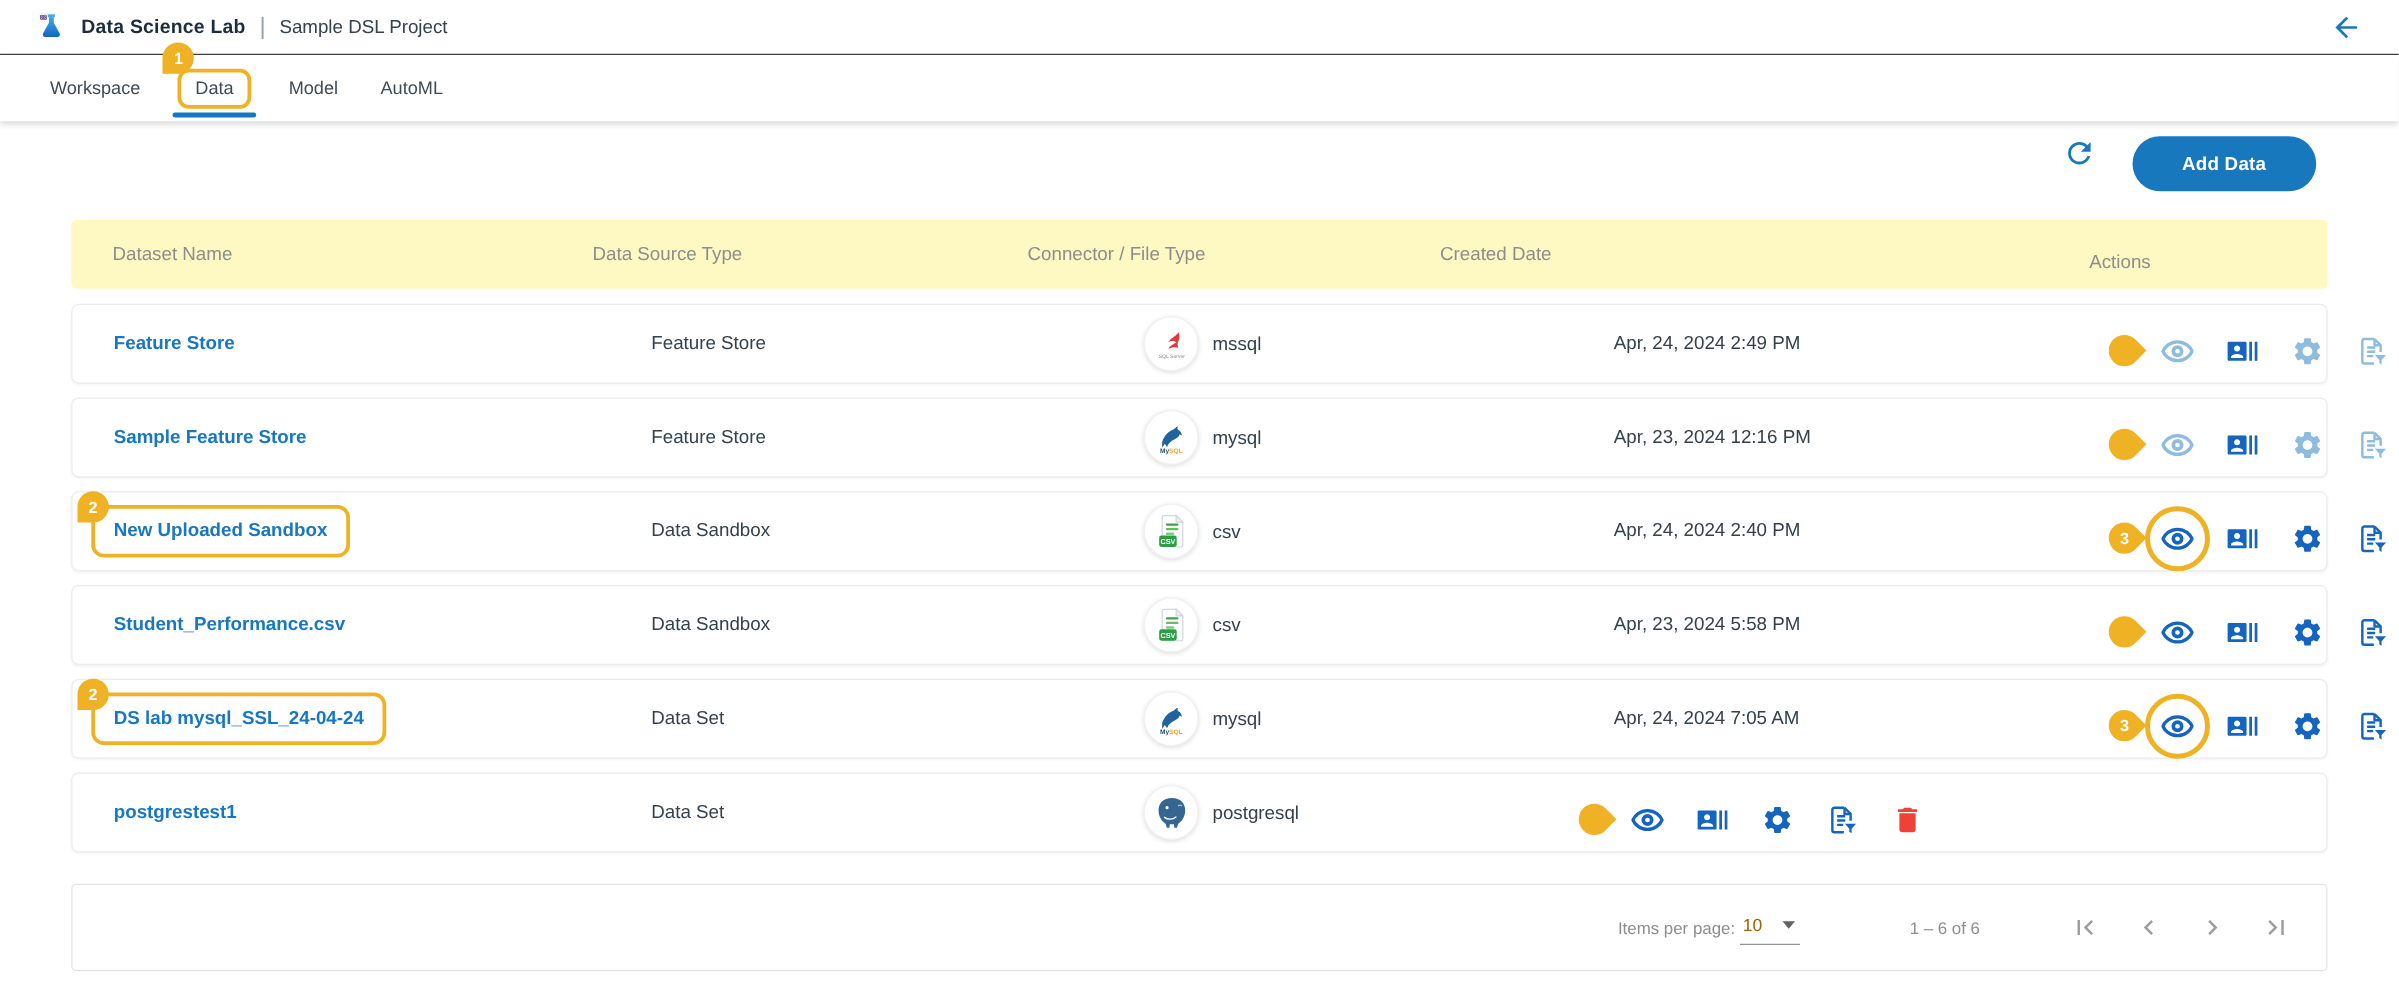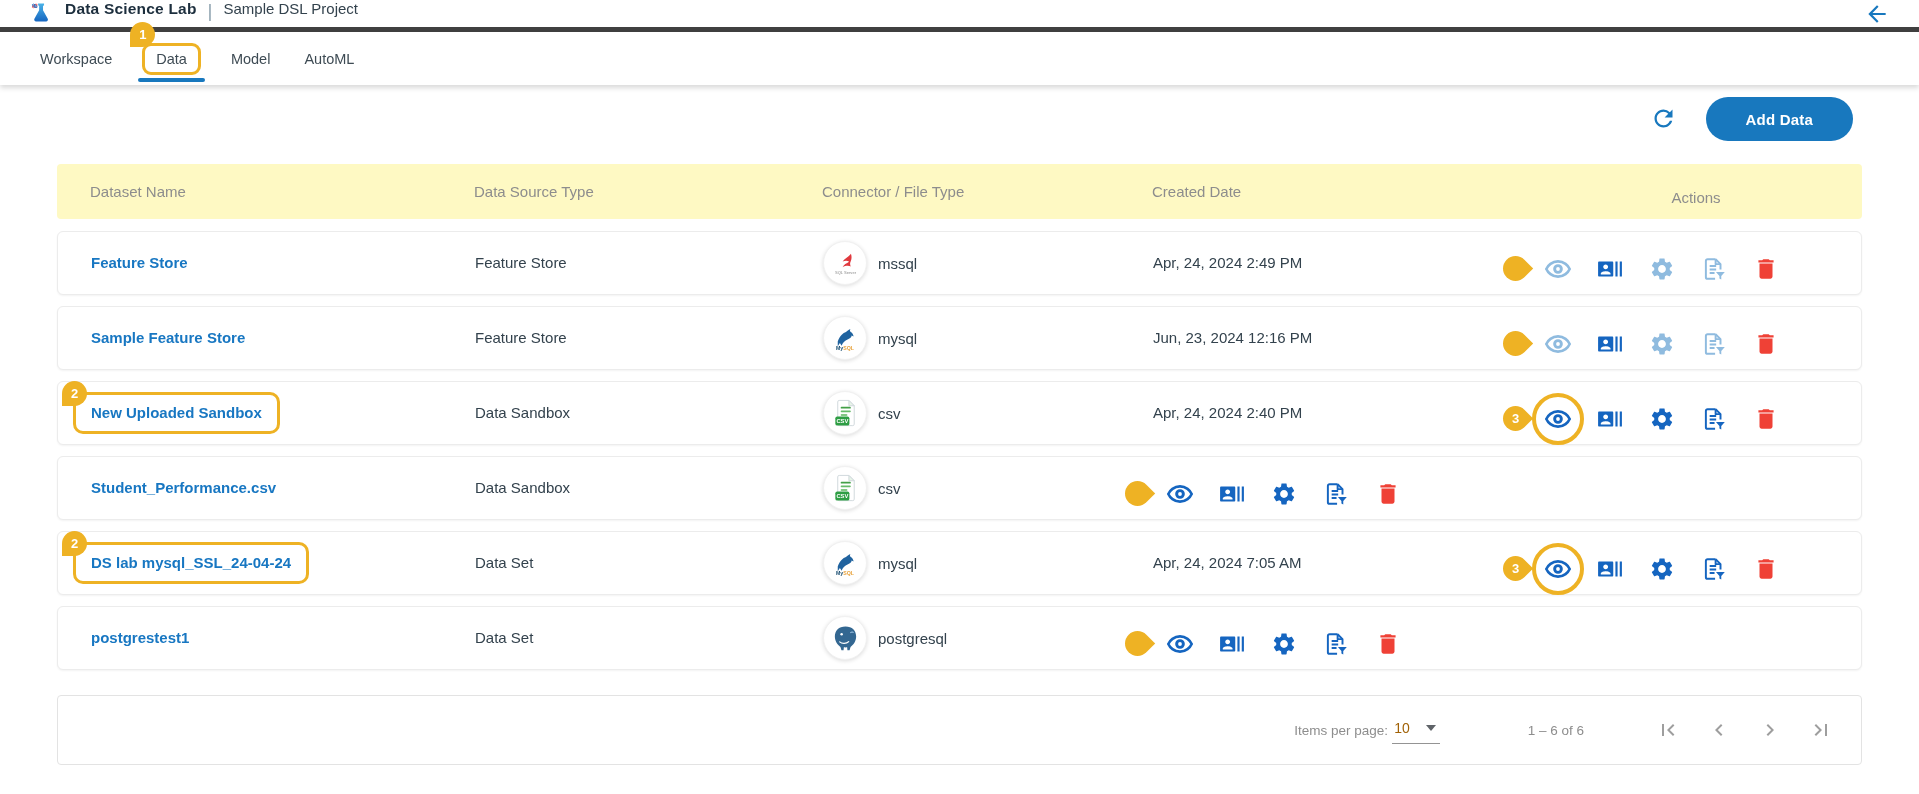--- a/index.html
+++ b/index.html
@@ -10,21 +10,21 @@
     --red:#ef4136;
     --txt:#37474f;
     --gray:#8d8d8d;
   }
   *{box-sizing:border-box;margin:0;padding:0;}
   body{
     width:1919px;height:794px;overflow:hidden;background:#fff;
     font-family:"Liberation Sans",sans-serif;color:var(--txt);
   }
   
-  .app-header{height:32px;display:flex;padding:0 28px;border-bottom:5px solid #404040;background:#fff;}
+  .app-header{height:44px;display:flex;align-items:center;padding:0 28px;border-bottom:1px solid #404040;background:#fff;}
   .app-header .logo{width:27px;height:27px;margin-right:10px;flex:0 0 auto;}
   .app-title{font-size:15.5px;font-weight:bold;color:#1c2e3d;letter-spacing:.2px;}
   .title-divider{color:#8fa3b0;font-size:19px;font-weight:300;margin:0 11px;}
   .project-name{font-size:15px;color:#33424d;}
   .back-btn{margin-left:auto;width:28px;height:28px;border:none;background:none;color:var(--blue);cursor:pointer;display:flex;align-items:center;justify-content:center;}
   .back-btn svg{width:26px;height:26px;}
   
   .tab-bar{height:53px;display:flex;align-items:center;padding:0 30px;gap:14px;background:#fff;position:relative;z-index:5;box-shadow:0 3px 5px rgba(0,0,0,.15);}
   .tab{position:relative;font-size:14.5px;color:#3e4b54;cursor:pointer;padding:0 6px;}
   .tab .tab-inner{display:inline-block;padding:8px 4px;}
@@ -38,34 +38,34 @@
   .badge-right{border-radius:50% 0 50% 50%;transform:rotate(45deg);}  
   .badge-right span{transform:rotate(-45deg);}
   .tab .badge-pin{top:-21px;left:-6px;}
   
   .content{padding:0 57px;}
   .toolbar{margin:12px 0 23px;height:44px;display:flex;align-items:center;}
   .search-wrap{position:relative;margin-left:13px;}
   .search-wrap svg{position:absolute;left:16px;top:10px;width:20px;height:20px;}
   .search-input{width:476px;height:40px;border:1px solid #c9c9c9;border-radius:20px;padding:0 16px 0 46px;font-size:15px;color:var(--txt);outline:none;font-family:inherit;}
   .search-input::placeholder{color:#9aa0a6;}
-  .toolbar-right{margin-left:auto;display:flex;align-items:center;gap:28px;margin-right:9px;}
+  .toolbar-right{margin-left:auto;display:flex;align-items:flex-start;gap:28px;margin-right:9px;}
   .refresh-btn{border:none;background:none;color:var(--blue);cursor:pointer;width:28px;height:28px;}
   .refresh-btn svg{width:27px;height:27px;}
   .add-data-btn{height:44px;padding:0 40px;border:none;border-radius:24px;background:var(--blue);color:#fff;font-size:15px;font-weight:bold;cursor:pointer;font-family:inherit;letter-spacing:.2px;}
   
   .thead{height:55px;background:#fef9c3;border-radius:4px;display:flex;align-items:center;color:#8d8d8d;font-size:15px;margin-bottom:12px;}
   .cell{flex:0 0 auto;}
   .c-name{width:417px;padding-left:33px;}
   .c-source{width:348px;}
   .c-conn{width:330px;display:flex;align-items:center;}
   .c-date{width:378px;}
   .c-actions{flex:1 1 auto;display:flex;align-items:center;gap:22px;padding-left:12px;margin-top:12px;}
   .thead .c-actions{display:block;text-align:center;padding-left:0;}
-  .row{height:64px;display:flex;align-items:center;background:#fff;border:1px solid #ececec;border-radius:6px;margin-bottom:11px;box-shadow:0 1px 2px rgba(0,0,0,.05);}
+  .row{height:64px;display:flex;align-items:center;background:#fff;border:1px solid #ececec;border-radius:6px;margin-bottom:11px;box-shadow:0 1px 2px rgba(0,0,0,.05);gap:46px;}
   .ds-link{color:#1877c2;font-size:15px;font-weight:bold;text-decoration:none;cursor:pointer;white-space:nowrap;}
   .src-text,.date-text,.conn-label{font-size:15px;color:#33424d;}
   .name-wrap{position:relative;display:inline-block;}
   .name-wrap.annotated{border:3px solid var(--orange);border-radius:10px;padding:9px 15px;margin:-12px 0 -12px -18px;}
   .name-wrap .badge{top:-14px;left:-14px;}
   .conn-circle{width:44px;height:44px;border-radius:50%;background:#fff;border:1px solid #f1f1f1;box-shadow:0 1px 4px rgba(0,0,0,.14);display:flex;align-items:center;justify-content:center;margin-right:11px;flex:0 0 auto;}
   .conn-circle svg{width:31px;height:31px;}
   .act{position:relative;width:30px;height:30px;border:none;background:none;padding:0;display:flex;align-items:center;justify-content:center;color:var(--icon-blue);cursor:pointer;}
   .act svg{width:26px;height:26px;}
   .act.delete{color:var(--red);}
@@ -210,21 +210,21 @@
     <div class="cell c-source"><span class="src-text">Feature Store</span></div>
     <div class="cell c-conn">
       <span class="conn-circle">
             <svg viewBox="0 0 32 32">
               <path d="M8 19c2-6 5.5-8.7 8.5-9.8 1.8-.7 2.8-2.7 4.7-2.9-.9 1-.8 2 .2 2.9 1.8 1 2.8 2.8 2.9 4.7l-2-1c.1 2-1.8 3-3.7 3.9-3.6 1.8-5.6 3.8-6.6 6.6l-1.8-2.7L8 24z" fill="#20639f"></path>
               <text x="15.5" y="28" font-size="5.4" text-anchor="middle" font-family="sans-serif" font-weight="bold"><tspan fill="#1b4f72">My</tspan><tspan fill="#e8a33d">SQL</tspan></text>
             </svg>
           </span>
       <span class="conn-label">mysql</span>
     </div>
-    <div class="cell c-date"><span class="date-text">Jun, 23, 2024 12:16 PM</span></div>
+    <div class="cell c-date"><span class="date-text">Apr, 23, 2024 12:16 PM</span></div>
     <div class="cell c-actions">
       <span class="act-wrap">
 
         <span class="badge badge-right">
               <span></span>
             </span>
         <button class="act view">
           <svg viewBox="0 0 24 24">
                 <path d="M12 5C6.5 5 2.6 8.8 1.2 12 2.6 15.2 6.5 19 12 19s9.4-3.8 10.8-7C21.4 8.8 17.5 5 12 5z" fill="none" stroke="currentColor" stroke-width="2.4"></path>
                 <circle cx="12" cy="12" r="3.1" fill="none" stroke="currentColor" stroke-width="2.7"></circle>
@@ -336,20 +336,21 @@
               <path d="M19.5 2.5L25 8h-5.5z" fill="#e8f5e9" stroke="#cfd8dc"></path>
               <rect x="11" y="9" width="10.5" height="1.9" rx=".95" fill="#43a047"></rect>
               <rect x="11" y="12.8" width="10.5" height="1.9" rx=".95" fill="#66bb6a"></rect>
               <rect x="11" y="16.6" width="7" height="1.9" rx=".95" fill="#81c784"></rect>
               <rect x="5.5" y="19" width="14.5" height="9.5" rx="2" fill="#2e9e44"></rect>
               <text x="12.8" y="26.2" font-size="6" fill="#fff" text-anchor="middle" font-weight="bold" font-family="sans-serif">CSV</text>
             </svg>
           </span>
       <span class="conn-label">csv</span>
     </div>
+    <div class="cell c-date"><span class="date-text">Apr, 23, 2024 5:58 PM</span></div>
     <div class="cell c-actions">
       <span class="act-wrap">
 
         <span class="badge badge-right">
               <span></span>
             </span>
         <button class="act view">
           <svg viewBox="0 0 24 24">
                 <path d="M12 5C6.5 5 2.6 8.8 1.2 12 2.6 15.2 6.5 19 12 19s9.4-3.8 10.8-7C21.4 8.8 17.5 5 12 5z" fill="none" stroke="currentColor" stroke-width="2.4"></path>
                 <circle cx="12" cy="12" r="3.1" fill="none" stroke="currentColor" stroke-width="2.7"></circle>

